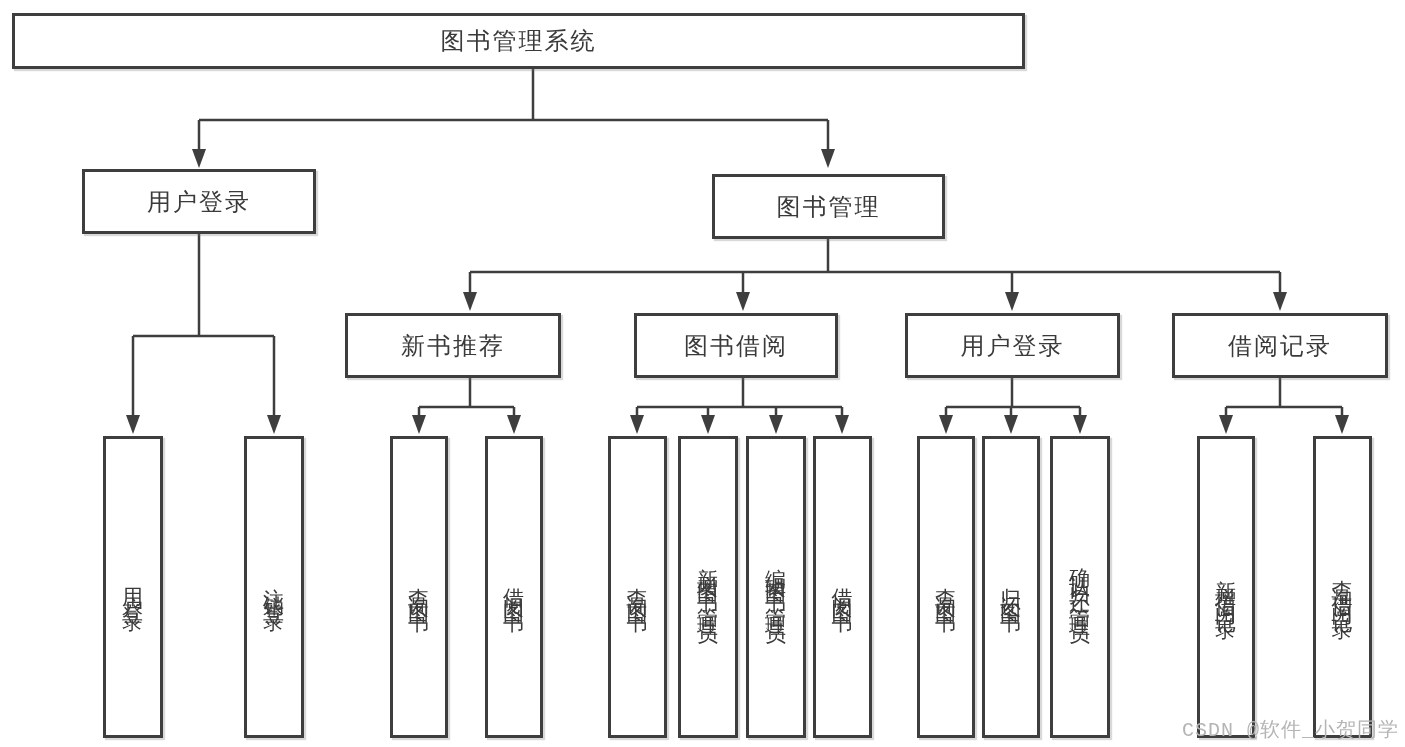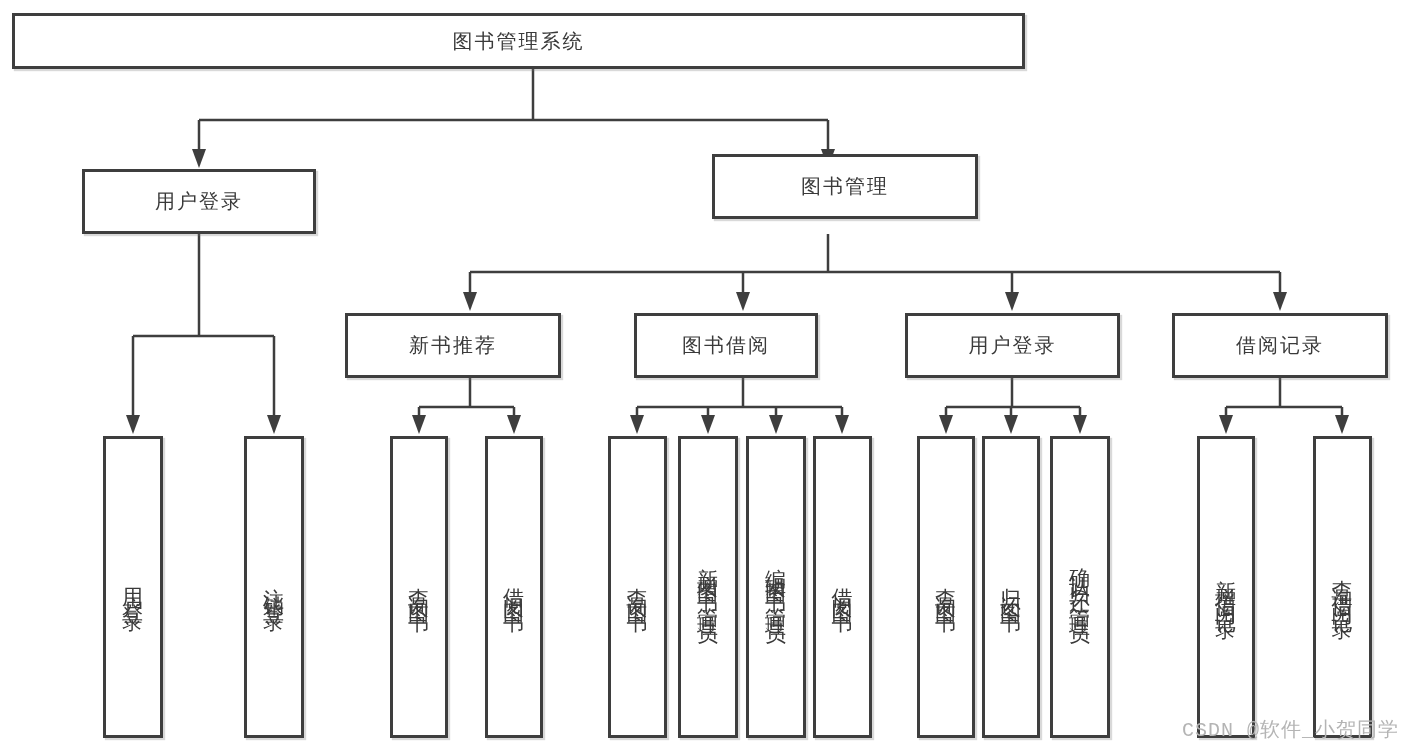--- a/index.html
+++ b/index.html
@@ -21,21 +21,21 @@
     box-sizing: border-box;
     background: #ffffff;
     border: 3px solid #3e3e3e;
     box-shadow: 2px 2px 1px rgba(120,120,120,0.28);
     display: flex;
     align-items: center;
     justify-content: center;
     color: #3a3a3a;
   }
   .h-box span {
-    font-size: 20px;
+    font-size: 24px;
     letter-spacing: 2px;
     white-space: nowrap;
   }
   .v-box span {
     writing-mode: vertical-rl;
     text-orientation: mixed;
     font-size: 21px;
     letter-spacing: 8px;
     line-height: 1;
   }
@@ -129,28 +129,28 @@
     </g>
   </svg>
 
   <div class="box h-box" style="left:12px; top:13px; width:1013px; height:56px;">
     <span>图书管理系统</span>
   </div>
 
   <div class="box h-box" style="left:82px; top:169px; width:234px; height:65px;">
     <span>用户登录</span>
   </div>
-  <div class="box h-box" style="left:712px; top:154px; width:266px; height:65px;">
+  <div class="box h-box" style="left:712px; top:174px; width:233px; height:65px;">
     <span>图书管理</span>
   </div>
 
   <div class="box h-box" style="left:345px; top:313px; width:216px; height:65px;">
     <span>新书推荐</span>
   </div>
-  <div class="box h-box" style="left:634px; top:313px; width:184px; height:65px;">
+  <div class="box h-box" style="left:634px; top:313px; width:204px; height:65px;">
     <span>图书借阅</span>
   </div>
   <div class="box h-box" style="left:905px; top:313px; width:215px; height:65px;">
     <span>用户登录</span>
   </div>
   <div class="box h-box" style="left:1172px; top:313px; width:216px; height:65px;">
     <span>借阅记录</span>
   </div>
 
   <div class="box v-box" style="left:103px; top:436px; width:60px; height:302px;">

